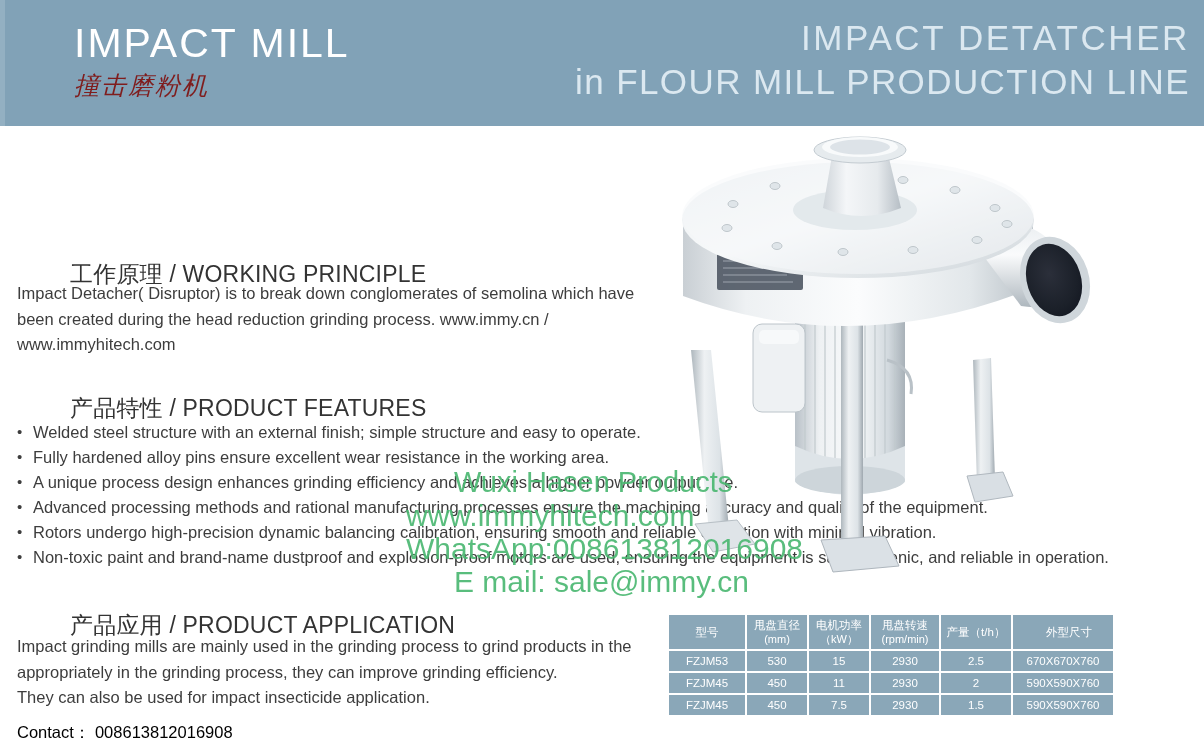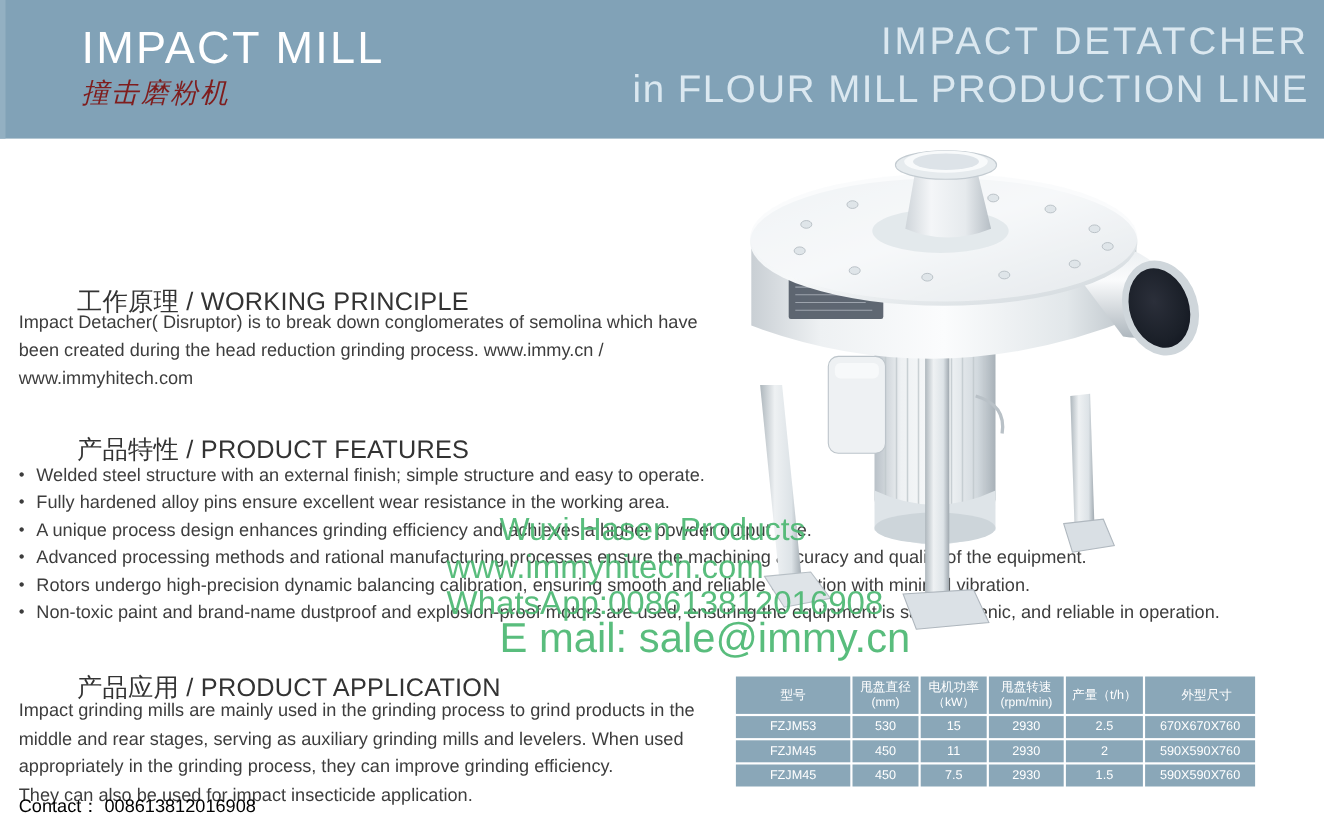--- a/index.html
+++ b/index.html
@@ -130,21 +130,21 @@
     width: 620px;
     z-index: 6;
     pointer-events: none;
     color: #4cb872;
     opacity: 0.92;
   }
   #watermark div { white-space: nowrap; line-height: 33px; }
   #watermark .w1 { font-size: 29px; padding-left: 48px; }
   #watermark .w2 { font-size: 30px; padding-left: 0px; }
   #watermark .w3 { font-size: 30px; padding-left: 0px; }
-  #watermark .w4 { font-size: 38px; padding-left: 48px; }
+  #watermark .w4 { font-size: 30px; padding-left: 48px; }
 
   
   #product-photo {
     position: absolute;
     left: 655px; top: 128px;
     width: 460px; height: 465px;
     z-index: 3;
   }
 
   
@@ -160,21 +160,21 @@
   #spec-table th, #spec-table td {
     background: #8aa7b8;
     color: #ffffff;
     text-align: center;
     font-weight: normal;
     padding: 0;
     line-height: 14px;
   }
   #spec-table th { height: 34px; vertical-align: middle; }
   #spec-table td { height: 20px; vertical-align: middle; }
-  #spec-table .c0 { width: 104px; }
+  #spec-table .c0 { width: 76px; }
   #spec-table .c1 { width: 60px; }
   #spec-table .c2 { width: 60px; }
   #spec-table .c3 { width: 68px; }
   #spec-table .c4 { width: 70px; }
   #spec-table .c5 { width: 88px; padding-left: 12px; }
   #spec-table th .sub { display: block; font-size: 11px; }
 </style>
 </head>
 <body>
 
@@ -333,21 +333,20 @@
   <li>Fully hardened alloy pins ensure excellent wear resistance in the working area.</li>
   <li>A unique process design enhances grinding efficiency and achieves a higher powder output rate.</li>
   <li>Advanced processing methods and rational manufacturing processes ensure the machining accuracy and quality of the equipment.</li>
   <li>Rotors undergo high-precision dynamic balancing calibration, ensuring smooth and reliable operation with minimal vibration.</li>
   <li>Non-toxic paint and brand-name dustproof and explosion-proof motors are used, ensuring the equipment is safe, hygienic, and reliable in operation.</li>
 </ul>
 
 <div class="section-heading" id="application-heading">产品应用 / PRODUCT APPLICATION</div>
 <div class="body-text" id="application-body">
   <div class="ln">Impact grinding mills are mainly used in the grinding process to grind products in the</div>
-  <div class="ln">middle and rear stages, serving as auxiliary grinding mills and levelers. When used</div>
   <div class="ln">appropriately in the grinding process, they can improve grinding efficiency.</div>
   <div class="ln">They can also be used for impact insecticide application.</div>
 </div>
 <div id="contact-line">Contact：  008613812016908</div>
 
 <div id="watermark">
   <div class="w1">Wuxi Hasen Products</div>
   <div class="w2">www.immyhitech.com</div>
   <div class="w3">WhatsApp:008613812016908</div>
   <div class="w4">E mail: sale@immy.cn</div>

